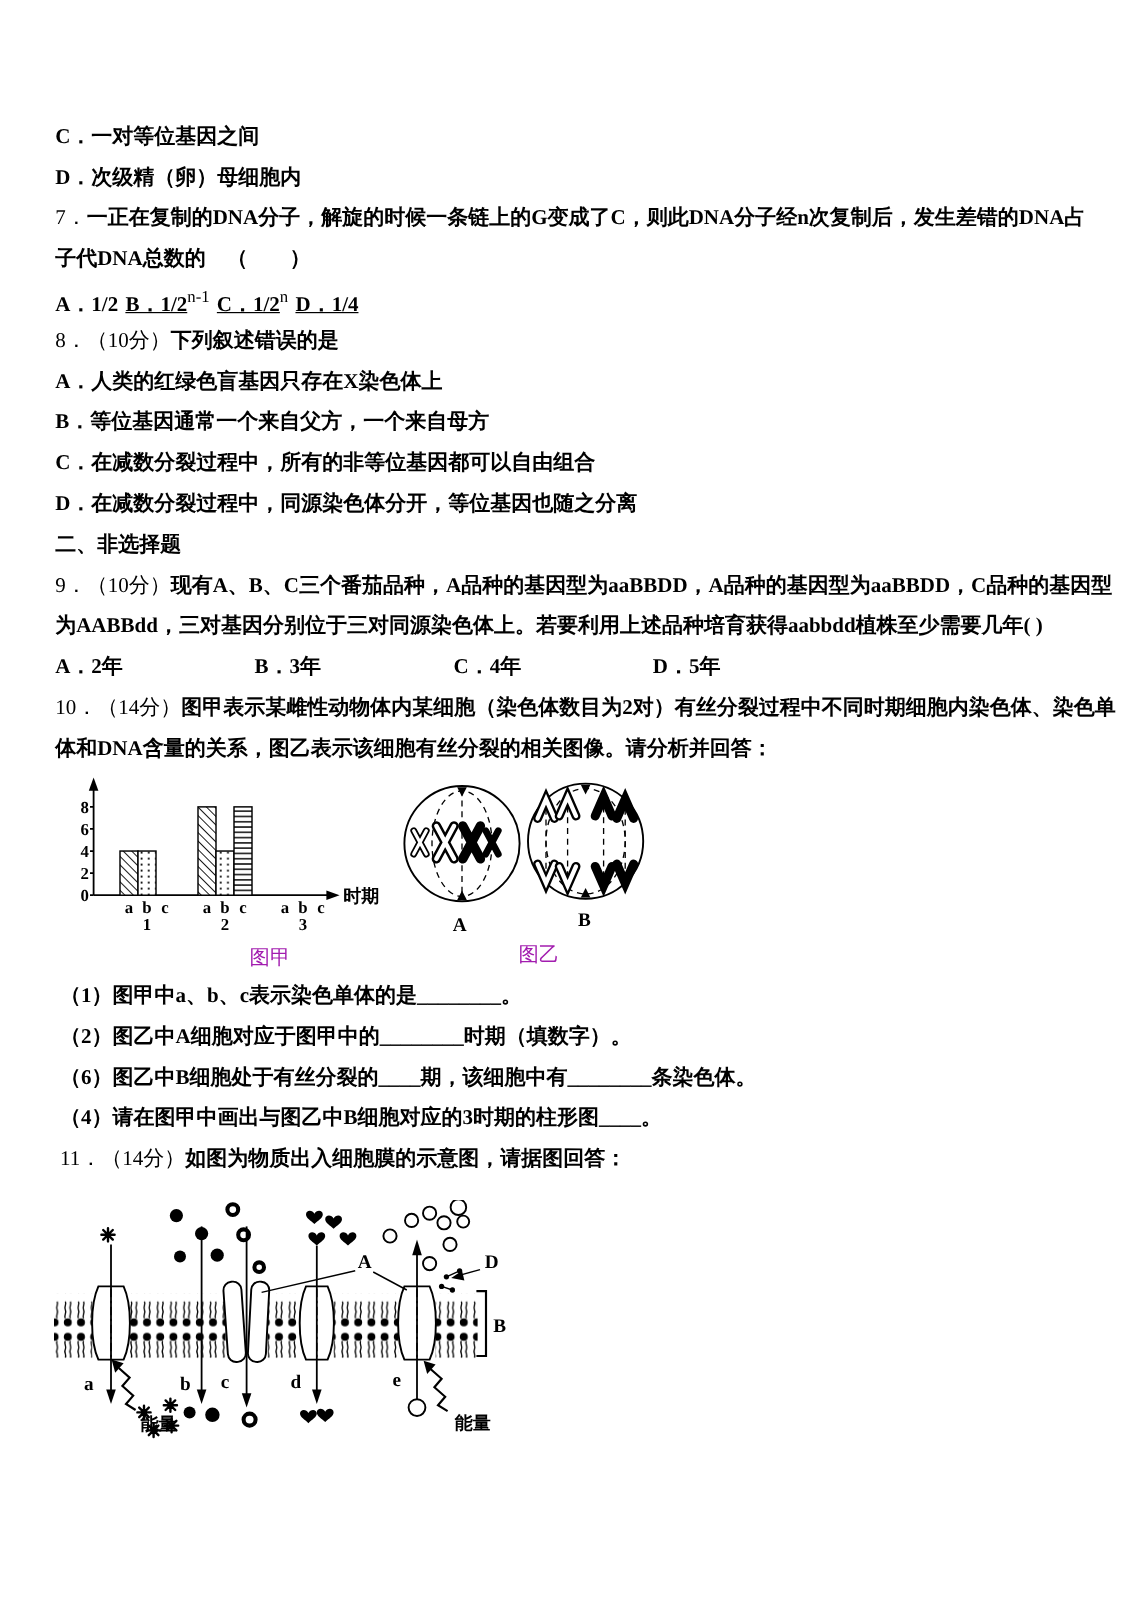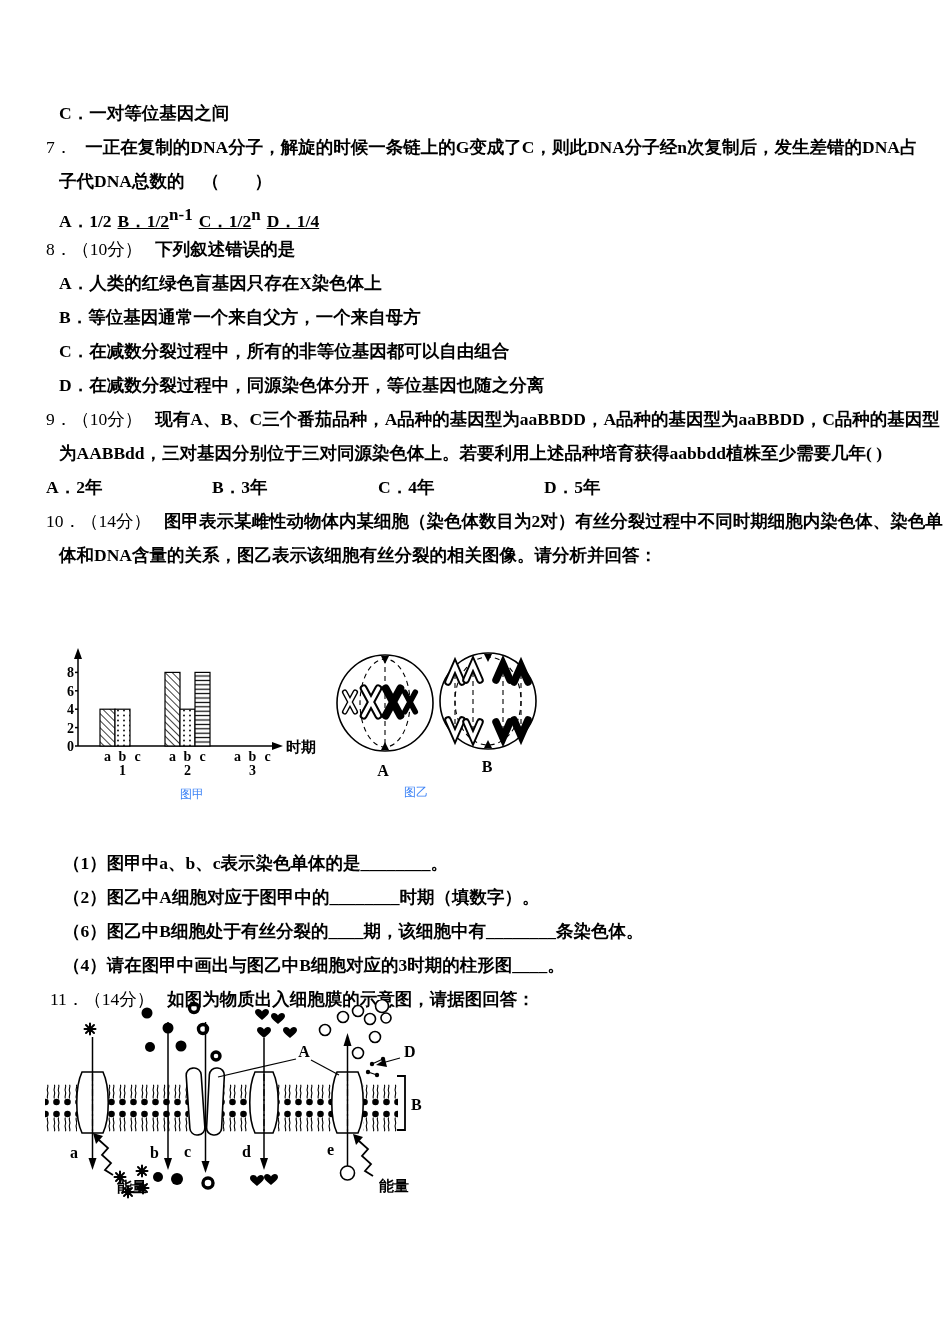--- a/index.html
+++ b/index.html
@@ -1,30 +1,30 @@
 <!DOCTYPE html>
 <html><head>
 <meta charset="utf-8">
 <style>
   html,body{margin:0;padding:0;background:#fff;}
   body{width:950px;height:1344px;position:relative;overflow:hidden;
        font-family:"Liberation Serif",serif;color:#000;}
   .doc{position:absolute;left:46px;width:864px;}
   #doc1{top:96px;}
-  #doc2{top:846px;left:50px;width:860px;}
+  #doc2{top:812px;left:50px;width:860px;}
   .ln{height:34px;line-height:34px;font-size:17.5px;white-space:nowrap;}
-  .b{font-weight:bold;margin-left:13px;}
+  .b{font-weight:bold;}
   .reg{font-weight:normal;}
-  sup{font-size:17px;font-weight:bold;}
+  sup{font-size:14px;font-weight:normal;}
   .opt-gap{margin-left:6px;text-decoration:underline;}
   .opts span{display:inline-block;width:166px;font-weight:bold;font-family:Liberation Serif, serif;}
   .fig{position:absolute;}
   #fig1{left:0;top:640px;width:950px;height:186px;}
   #fig2{left:40px;top:1000px;width:430px;height:220px;}
-  .cap{position:absolute;font-size:12px;color:#3b82f6;text-align:center;width:100px;}
+  .cap{position:absolute;font-size:17px;color:#a21caf;text-align:right;width:100px;}
   #cap-jia{left:142px;top:146px;}
   #cap-yi{left:366px;top:144px;}
   
   .ax{stroke:#000;stroke-width:1.5;fill:none;}
   .thin{stroke:#000;stroke-width:1.2;fill:none;}
   .tick{font-family:"Liberation Serif",serif;font-weight:bold;font-size:14px;}
   .xl{font-family:"Liberation Serif",serif;font-weight:bold;font-size:14px;}
   .svgb{font-family:"Liberation Serif",serif;font-weight:bold;font-size:16px;}
   .cn{font-family:"Liberation Serif",serif;font-weight:bold;font-size:15px;}
   .cellc{fill:none;stroke:#000;stroke-width:1.6;}
@@ -37,28 +37,30 @@
   .pdash{stroke:#000;stroke-width:1.2;fill:none;stroke-dasharray:7,3,2,3;}
   .zig{stroke:#000;stroke-width:1.8;fill:none;}
   .ring{fill:none;stroke:#000;stroke-width:3.4;}
   .oc{fill:#fff;stroke:#000;stroke-width:1.6;}
 </style>
 </head>
 <body>
 
 <div class="doc" id="doc1">
   <div class="ln b">C．一对等位基因之间</div>
+  <div class="ln b">D．次级精（卵）母细胞内</div>
   <div class="ln"><span class="reg">7．</span><span class="b">一正在复制的DNA分子，解旋的时候一条链上的G变成了C，则此DNA分子经n次复制后，发生差错的DNA占</span></div>
   <div class="ln b">子代DNA总数的　（　　）</div>
   <div class="ln b"><span>A．1/2</span><span class="opt-gap">B．1/2</span><sup>n-1</sup><span class="opt-gap">C．1/2</span><sup>n</sup><span class="opt-gap">D．1/4</span></div>
   <div class="ln"><span class="reg">8．（10分）</span><span class="b">下列叙述错误的是</span></div>
   <div class="ln b">A．人类的红绿色盲基因只存在X染色体上</div>
   <div class="ln b">B．等位基因通常一个来自父方，一个来自母方</div>
   <div class="ln b">C．在减数分裂过程中，所有的非等位基因都可以自由组合</div>
   <div class="ln b">D．在减数分裂过程中，同源染色体分开，等位基因也随之分离</div>
+  <div class="ln b">二、非选择题</div>
   <div class="ln"><span class="reg">9．（10分）</span><span class="b">现有A、B、C三个番茄品种，A品种的基因型为aaBBDD，A品种的基因型为aaBBDD，C品种的基因型</span></div>
   <div class="ln b">为AABBdd，三对基因分别位于三对同源染色体上。若要利用上述品种培育获得aabbdd植株至少需要几年( )</div>
   <div class="ln opts"><span>A．2年</span><span>B．3年</span><span>C．4年</span><span>D．5年</span></div>
   <div class="ln"><span class="reg">10．（14分）</span><span class="b">图甲表示某雌性动物体内某细胞（染色体数目为2对）有丝分裂过程中不同时期细胞内染色体、染色单</span></div>
   <div class="ln b">体和DNA含量的关系，图乙表示该细胞有丝分裂的相关图像。请分析并回答：</div>
 </div>
 
 <div class="fig" id="fig1">
 
   <svg style="position:absolute;left:50px;top:3px;" width="300" height="142" viewBox="0 0 300 142">

